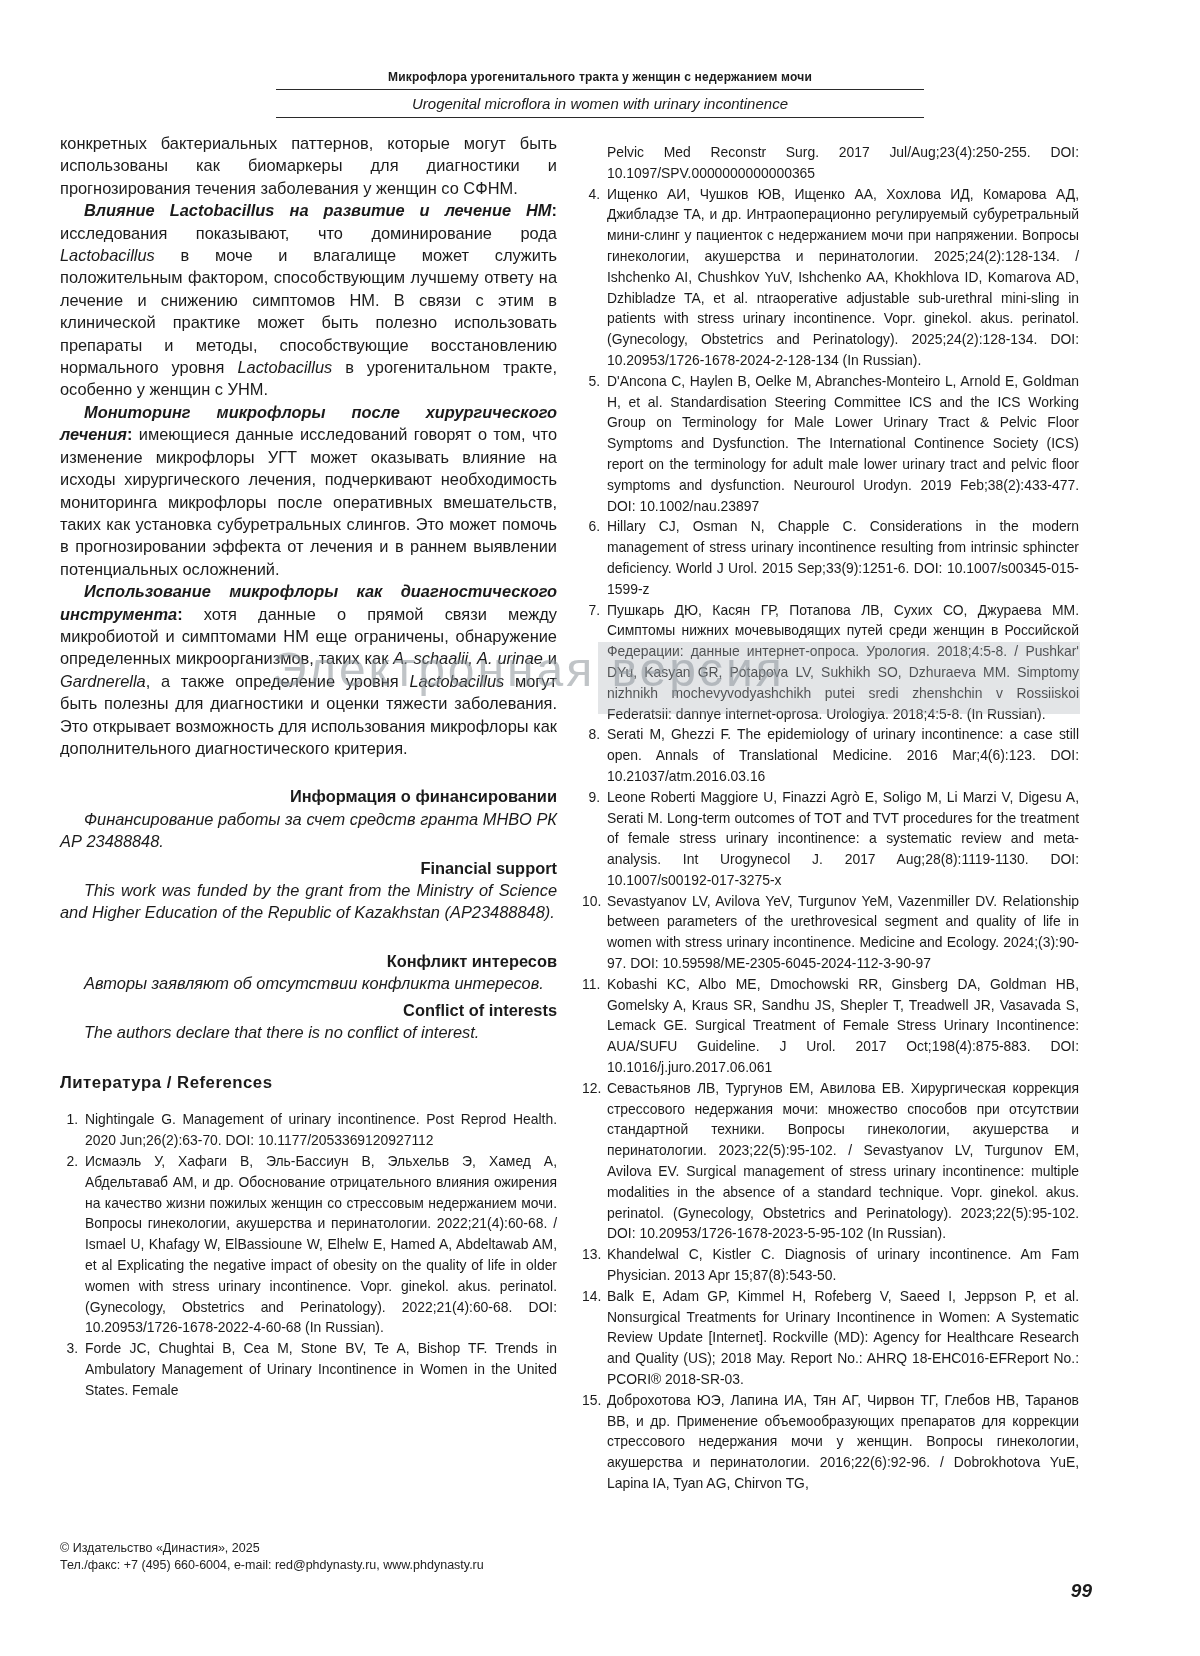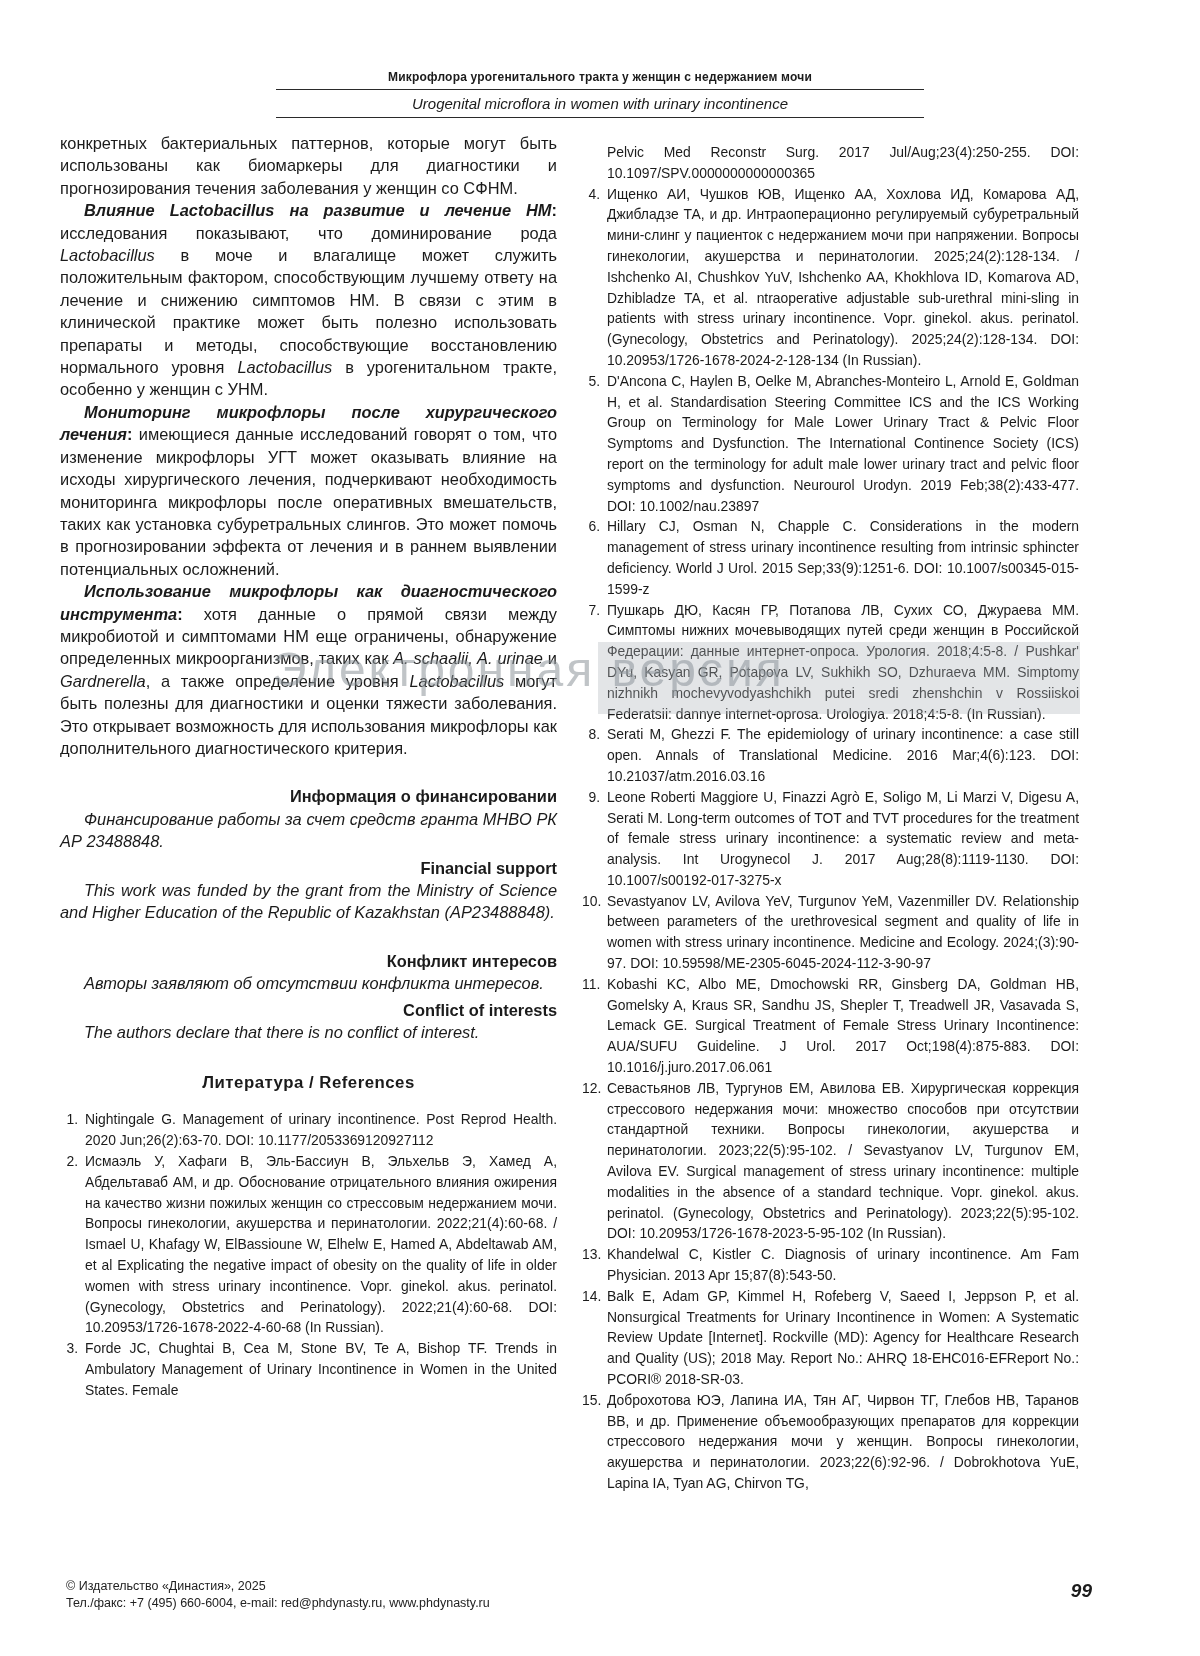--- a/index.html
+++ b/index.html
@@ -19,37 +19,37 @@
   .col-left  { position: absolute; left: 60px;  top: 132px; width: 497px; }
   .col-right { position: absolute; left: 582px; top: 142px; width: 497px; }
 
   .body-par { font-size: 16.4px; line-height: 22.4px; text-align: justify; margin: 0; }
   .body-par.indent { text-indent: 24px; }
 
   .section { margin-top: 26px; }
   .sec-heading { font-weight: bold; font-size: 16.4px; line-height: 22.4px; text-indent: 24px; margin-top: 4px; text-align: right; }
   .sec-body { font-style: italic; font-size: 16.4px; line-height: 22.4px; text-align: justify; text-indent: 24px; }
 
-  .refs-heading { font-weight: bold; font-size: 16.8px; letter-spacing: 0.5px; margin-top: 30px; margin-bottom: 16px; text-align: center; }
+  .refs-heading { font-weight: bold; font-size: 16.8px; letter-spacing: 0.5px; margin-top: 30px; margin-bottom: 16px; }
 
   .ref-item { display: flex; font-size: 13.9px; line-height: 20.8px; }
   .ref-num { flex: none; width: 18px; text-align: right; }
   .ref-text { flex: 1; margin-left: 7px; text-align: justify; }
 
   .watermark-band {
     position: absolute; left: 598px; top: 642px; width: 482px; height: 72px;
     background: rgba(176, 181, 186, 0.35); z-index: 4; pointer-events: none;
   }
   .watermark {
     position: absolute; left: 272px; top: 642px; z-index: 5;
     font-size: 48px; letter-spacing: 3px; white-space: nowrap;
     color: #8d959b; opacity: 0.55; pointer-events: none;
   }
 
-  .footer { position: absolute; left: 60px; top: 1578px; font-size: 12.5px; line-height: 17px; color: #222; margin-left: 6px; }
+  .footer { position: absolute; left: 60px; top: 1540px; font-size: 12.5px; line-height: 17px; color: #222; }
   .page-number { position: absolute; right: 108px; top: 1580px; font-size: 19px; font-weight: bold; font-style: italic; }
 </style>
 </head>
 <body>
 
 <div class="running-head">
   <div class="rh-ru">Микрофлора урогенитального тракта у женщин с недержанием мочи</div>
   <div class="rh-rule"></div>
   <div class="rh-en">Urogenital microflora in women with urinary incontinence</div>
   <div class="rh-rule"></div>
@@ -139,21 +139,21 @@
       <div class="ref-item">
         <span class="ref-num">13.</span>
         <span class="ref-text">Khandelwal C, Kistler C. Diagnosis of urinary incontinence. Am Fam Physician. 2013 Apr 15;87(8):543-50.</span>
       </div>
       <div class="ref-item">
         <span class="ref-num">14.</span>
         <span class="ref-text">Balk E, Adam GP, Kimmel H, Rofeberg V, Saeed I, Jeppson P, et al. Nonsurgical Treatments for Urinary Incontinence in Women: A Systematic Review Update [Internet]. Rockville (MD): Agency for Healthcare Research and Quality (US); 2018 May. Report No.: AHRQ 18-EHC016-EFReport No.: PCORI® 2018-SR-03.</span>
       </div>
       <div class="ref-item">
         <span class="ref-num">15.</span>
-        <span class="ref-text">Доброхотова ЮЭ, Лапина ИА, Тян АГ, Чирвон ТГ, Глебов НВ, Таранов ВВ, и др. Применение объемообразующих препаратов для коррекции стрессового недержания мочи у женщин. Вопросы гинекологии, акушерства и перинатологии. 2023;22(6):92-96. / Dobrokhotova YuE, Lapina IA, Tyan AG, Chirvon TG,</span>
+        <span class="ref-text">Доброхотова ЮЭ, Лапина ИА, Тян АГ, Чирвон ТГ, Глебов НВ, Таранов ВВ, и др. Применение объемообразующих препаратов для коррекции стрессового недержания мочи у женщин. Вопросы гинекологии, акушерства и перинатологии. 2016;22(6):92-96. / Dobrokhotova YuE, Lapina IA, Tyan AG, Chirvon TG,</span>
       </div>
     </div>
 </div>
 
 <div class="watermark-band"></div>
 <div class="watermark">Электронная версия</div>
 
 <div class="footer">
   <div>© Издательство «Династия», 2025</div>
   <div>Тел./факс: +7 (495) 660-6004, e-mail: red@phdynasty.ru, www.phdynasty.ru</div>

